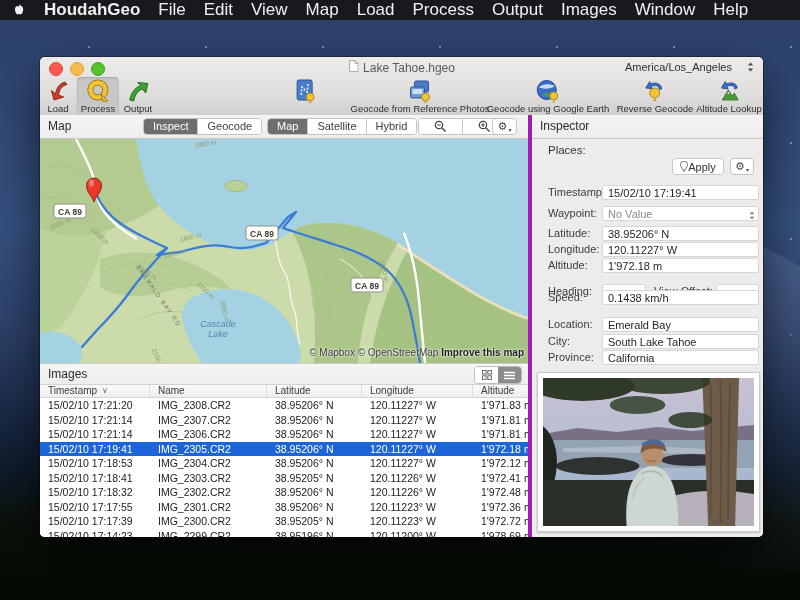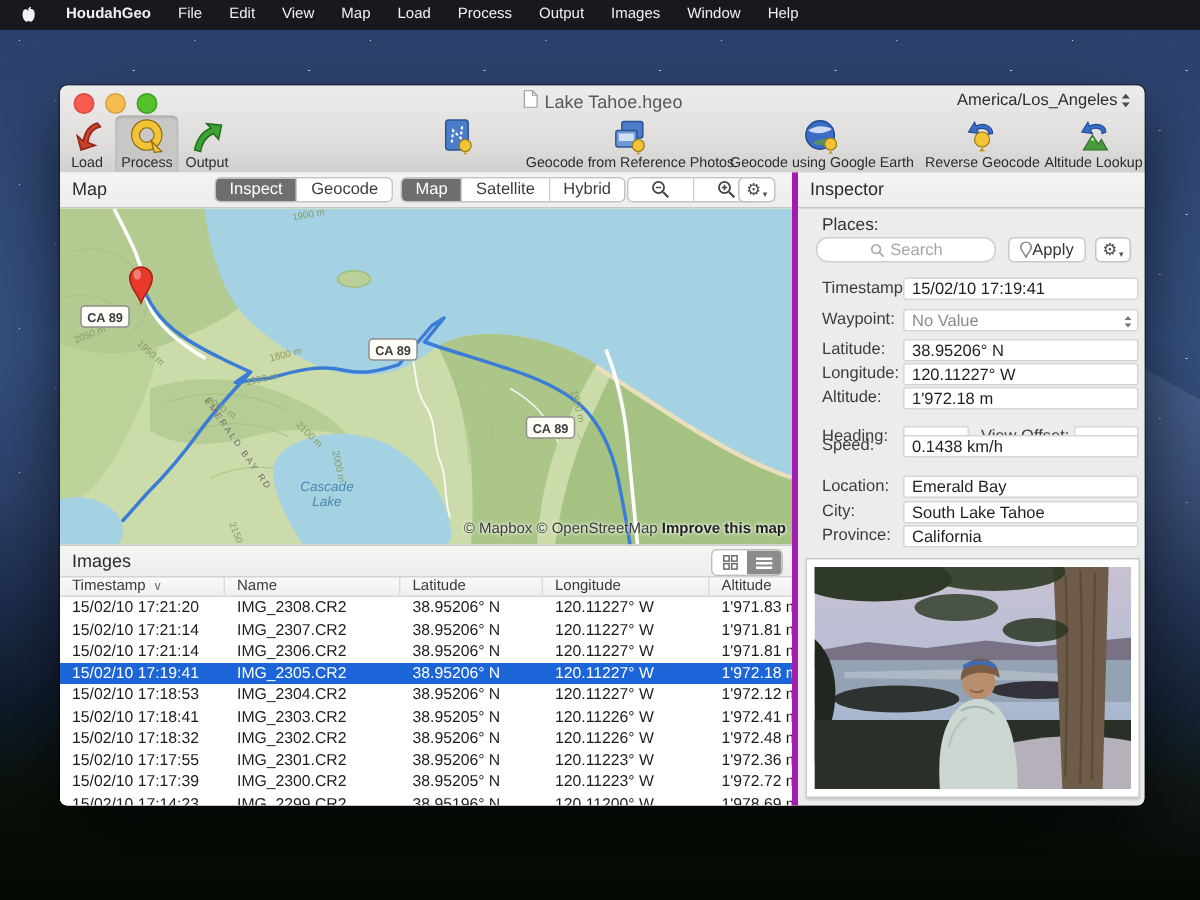--- a/index.html
+++ b/index.html
@@ -16,38 +16,38 @@
       radial-gradient(1px 1px at 71px 87px, rgba(255,255,255,.7) 50%, transparent 51%),
       radial-gradient(1px 1px at 103px 17px, rgba(255,255,255,.55) 50%, transparent 51%);
     background-size:117px 96px;
     -webkit-mask-image:linear-gradient(180deg,#000 70%,transparent 100%);
             mask-image:linear-gradient(180deg,#000 70%,transparent 100%);}
   .mountain{position:absolute;right:0;top:225px;width:250px;height:345px;opacity:.55;pointer-events:none;
     background:linear-gradient(205deg,rgba(125,145,185,.55) 0%,rgba(70,90,130,.35) 40%,rgba(15,22,38,0) 85%);
     clip-path:polygon(30% 100%,46% 4%,70% 0%,100% 12%,100% 100%);}
   
   .menubar{position:absolute;left:0;top:0;width:800px;height:20px;background:#17191f;display:flex;align-items:center;
-    color:#f0f0f0;font-size:10px;z-index:5;}
+    color:#f0f0f0;font-size:17px;z-index:5;}
   .menubar .apple{margin:0 10px 0 12px;display:flex;align-items:center;}
   .mitem{padding:0 9px;line-height:20px;}
   .mitem.app{font-weight:bold;}
   
   .window{position:absolute;left:40px;top:57px;width:723px;height:480px;border-radius:5px;overflow:hidden;
     box-shadow:0 20px 45px rgba(0,0,0,.6),0 0 0 1px rgba(0,0,0,.35);background:#ececec;z-index:4;}
   .chrome{position:absolute;left:0;top:0;width:100%;height:58px;
     background:linear-gradient(180deg,#eeeceb 0%,#dedcda 70%,#d2d0ce 100%);border-bottom:1px solid #9e9e9e;}
   .titlebar{position:absolute;left:0;top:0;width:100%;height:22px;}
   .lights{position:absolute;left:9px;top:5px;display:flex;gap:7px;}
   .light{width:12px;height:12px;border-radius:50%;}
   .light.red{background:#f95a52;border:.5px solid #d84a42;}
   .light.yellow{background:#f5bd4f;border:.5px solid #d8a03c;}
   .light.green{background:#53c22b;border:.5px solid #3ea021;}
   .wtitle{position:absolute;left:50%;top:3px;transform:translateX(-50%);display:flex;align-items:center;gap:5px;
     font-size:12px;color:#595959;}
-  .tz{position:absolute;right:9px;top:4px;display:flex;align-items:center;gap:2px;font-size:11px;color:#2e2e2e;}
+  .tz{position:absolute;right:9px;top:4px;display:flex;align-items:center;gap:15px;font-size:11px;color:#2e2e2e;}
   
   .toolbar{position:absolute;left:0;top:22px;width:100%;height:36px;}
   .tbtn{position:absolute;top:0;transform:translateX(-50%);display:flex;flex-direction:column;align-items:center;
     width:max-content;cursor:default;}
   .tbtn .ticon{height:24px;display:flex;align-items:flex-end;justify-content:center;}
   .tbtn .tlabel{font-size:9.5px;color:#2c2c2c;margin-top:0px;line-height:11px;}
   .tbtn.pressed::before{content:"";position:absolute;left:50%;top:-2px;transform:translateX(-50%);
     width:42px;height:39px;background:#c9c7c5;border-radius:4px;box-shadow:inset 0 1px 2px rgba(0,0,0,.18);z-index:-1;}
   
   .pane-left{position:absolute;left:0;top:58px;width:488px;height:422px;background:#fff;}
@@ -457,27 +457,20 @@
         </div>
     </div>
 
     <div class="inspector">
       <div class="panehdr">
         <span class="ptitle">Inspector</span>
       </div>
       <div class="insbody">
         <span class="plabel">Places:</span>
         <div class="searchrow">
-          <div class="searchfield">
-            <svg width="10" height="10" viewBox="0 0 11 11">
-                <circle cx="4.5" cy="4.5" r="3.2" fill="none" stroke="#a8a8a8" stroke-width="1.2"></circle>
-                <line x1="7" y1="7" x2="10" y2="10" stroke="#a8a8a8" stroke-width="1.3"></line>
-              </svg>
-            <span>Search</span>
-          </div>
           <div class="applybtn">
             <svg width="8" height="11" viewBox="0 0 8 11">
                 <path d="M4,10.5 C2.8,7.5 0.5,6 0.5,3.8 A3.5,3.5 0 1 1 7.5,3.8 C7.5,6 5.2,7.5 4,10.5 Z" fill="none" stroke="#8a8a8a" stroke-width="1.1"></path>
               </svg>
             <span>Apply</span>
           </div>
           <div class="gearbtn insgear">
             <span style="font-family:'DejaVu Sans',sans-serif;">⚙</span>
               <span class="drop">▾</span>
           </div>

